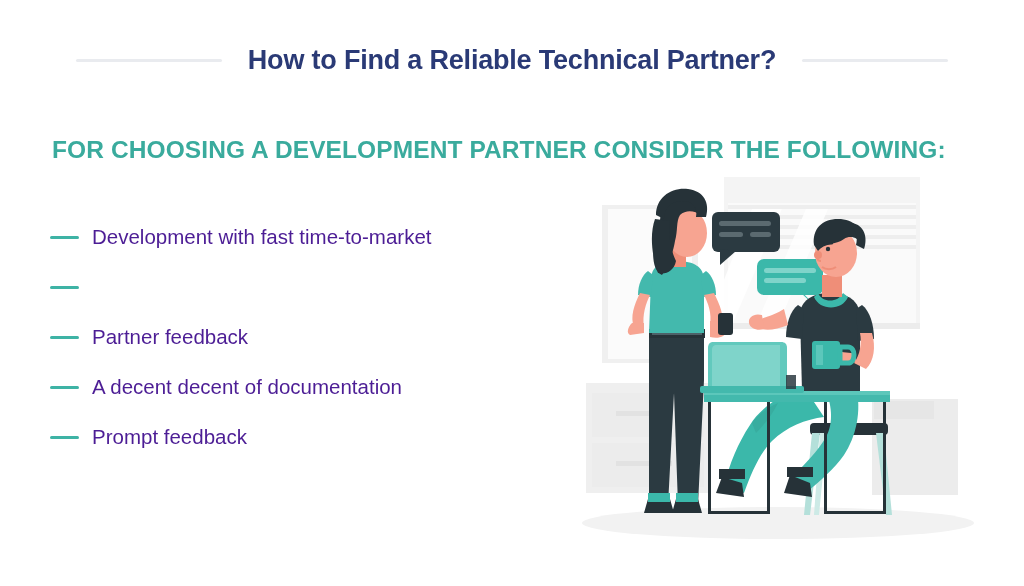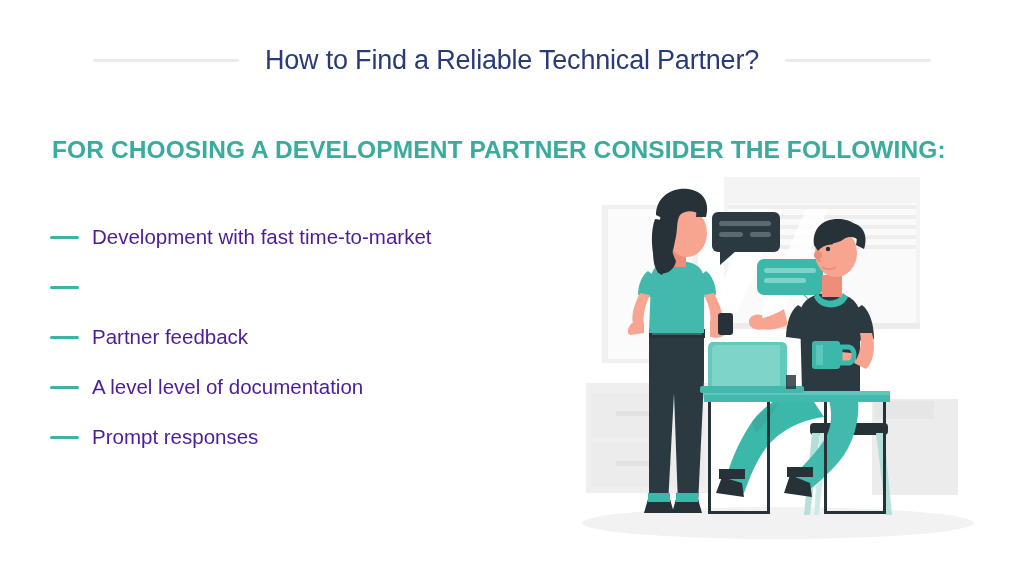--- a/index.html
+++ b/index.html
@@ -36,21 +36,21 @@
   .rule {
     height: 3px;
     background: #e9ebef;
     border-radius: 2px;
     flex: 0 0 auto;
   }
   .rule-left  { width: 146px; }
   .rule-right { width: 146px; }
   .title {
     font-size: 27px;
-    font-weight: normal;
+    font-weight: bold;
     color: #2a3a76;
     letter-spacing: -0.2px;
     white-space: nowrap;
   }
 
   
   .subtitle {
     position: absolute;
     left: 52px;
     top: 136px;
@@ -122,26 +122,26 @@
       <span class="dash"></span>
     </div>
 
     <div class="bullet">
       <span class="dash"></span>
       <span class="bullet-text">Partner feedback</span>
     </div>
 
     <div class="bullet">
       <span class="dash"></span>
-      <span class="bullet-text">A level level of documentation</span>
-    </div>
-
-    <div class="bullet">
-      <span class="dash"></span>
-      <span class="bullet-text">Prompt responses</span>
+      <span class="bullet-text">A decent decent of documentation</span>
+    </div>
+
+    <div class="bullet">
+      <span class="dash"></span>
+      <span class="bullet-text">Prompt feedback</span>
     </div>
 
   </div>
 
   <div class="illustration">
     <svg viewBox="0 0 452 390" width="452" height="390" xmlns="http://www.w3.org/2000/svg">
 
       <g>
         <rect x="46" y="30" width="96" height="158" fill="#f0f0f0"></rect>
         <rect x="52" y="34" width="84" height="150" fill="#fbfbfb"></rect>

